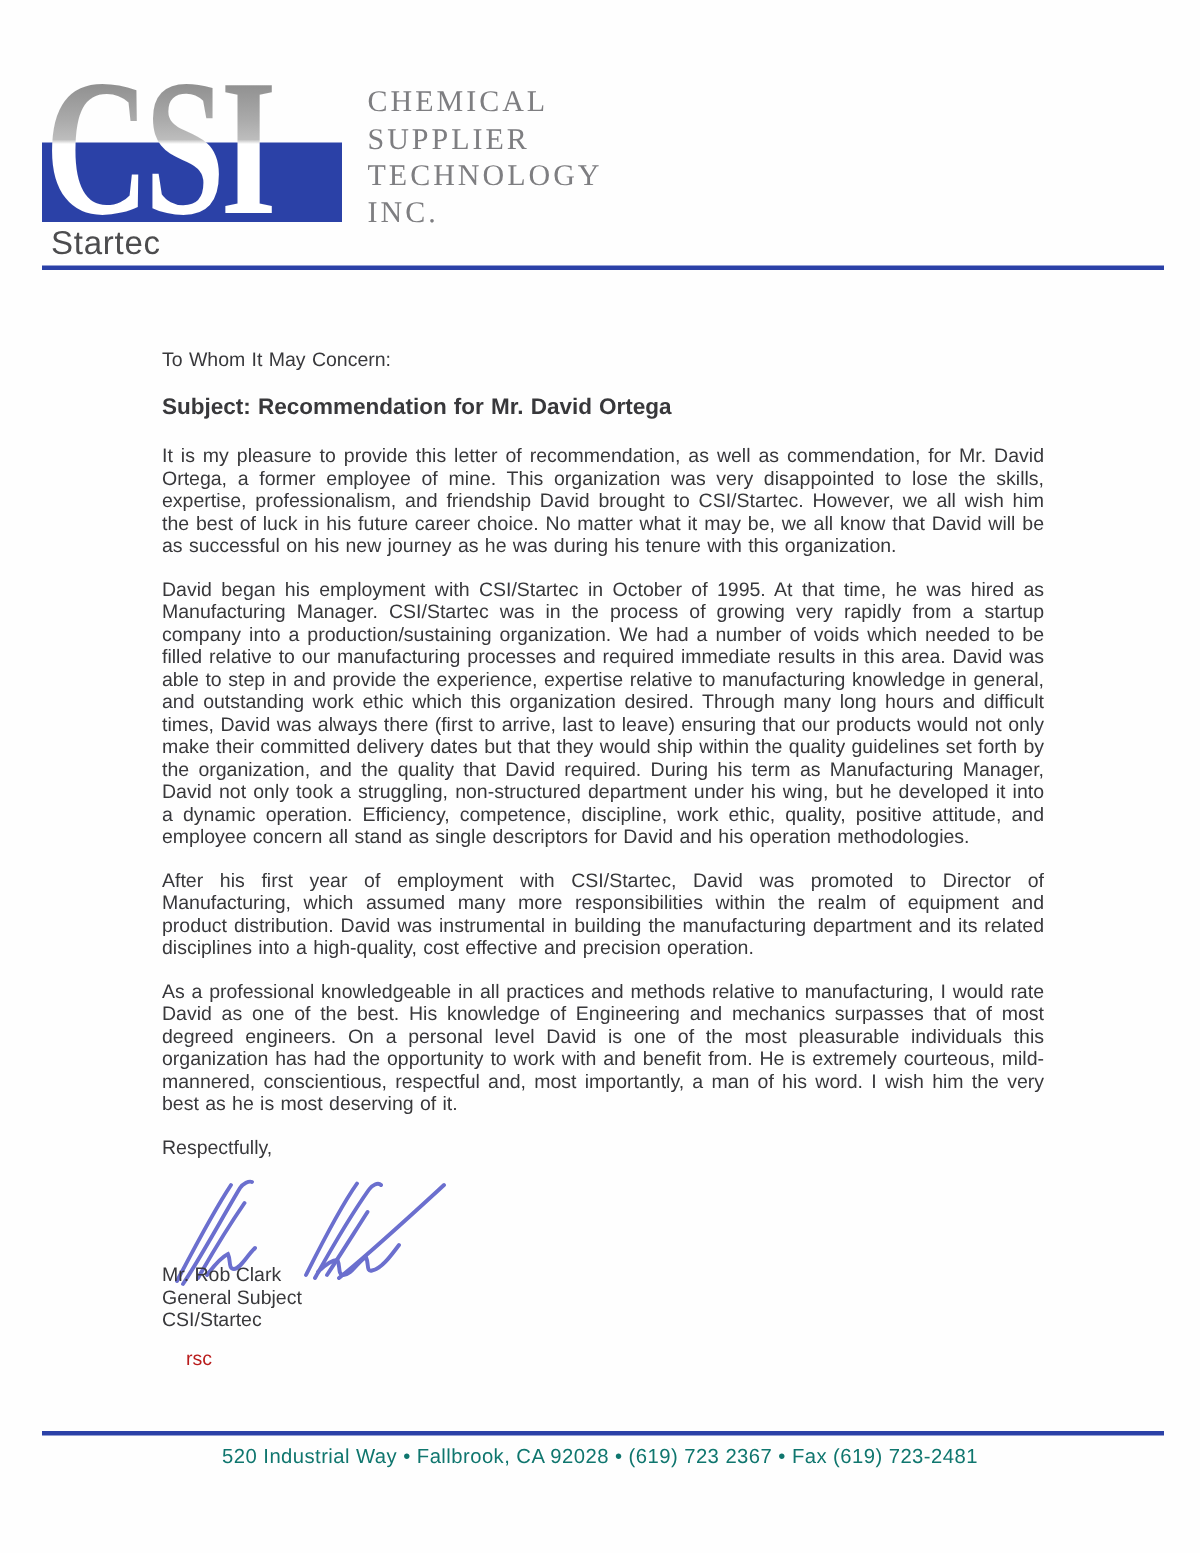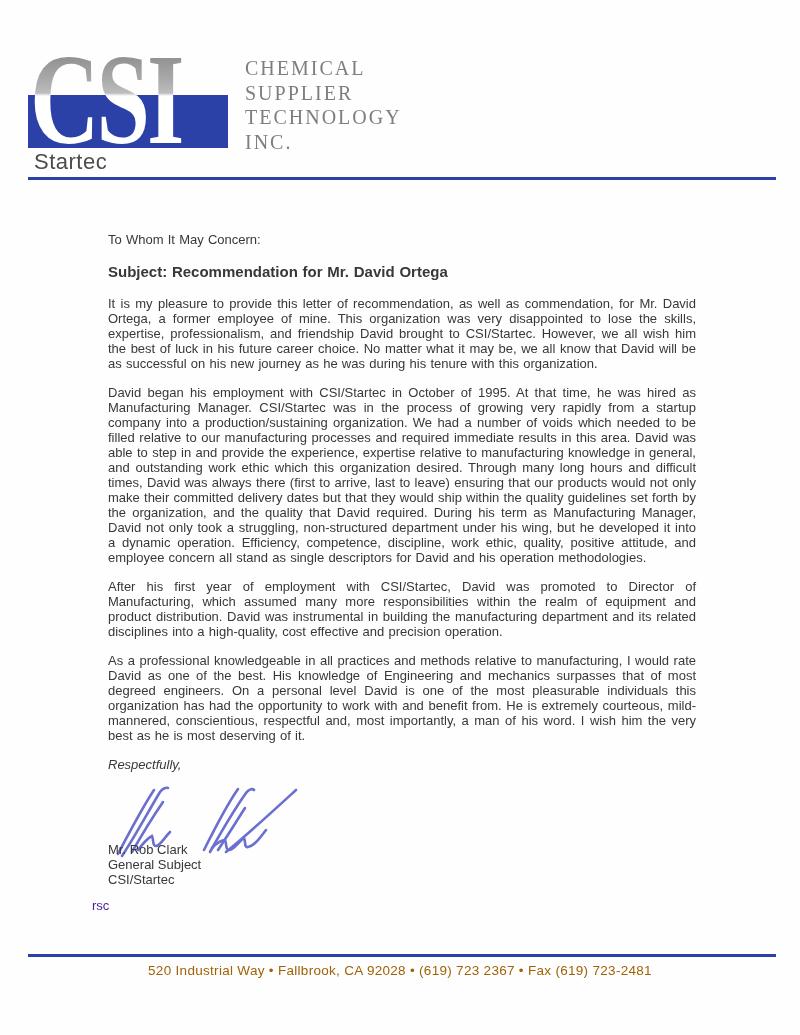--- a/index.html
+++ b/index.html
@@ -42,38 +42,38 @@
     font-size:13px;line-height:15px;color:#38383b;
   }
   .body-col p{
     margin:0 0 14px 0;
     text-align:justify;
     -moz-text-align-last:left;text-align-last:left;
     word-spacing:0.6px;
   }
   .salutation{margin-bottom:17px !important;text-align:left !important;}
   .subject{font-weight:bold;margin-bottom:17px !important;text-align:left !important;font-size:15px;}
-  .closing{text-align:right;font-style:italic;}
+  .closing{text-align:right;}
 
   
   .signature{position:absolute;left:108px;top:780px;width:205px;height:80px;}
   .signer{
     position:absolute;left:108px;top:842px;
     font-size:13px;line-height:15px;color:#38383b;
   }
   .initials{
-    position:absolute;left:92px;top:898px;
-    font-size:13px;color:#4c1d95;
+    position:absolute;left:124px;top:898px;
+    font-size:13px;color:#b91c1c;
   }
 
   
   .footer-rule{position:absolute;left:28px;top:954px;width:748px;height:3px;background:#2b41a7;}
   .footer-text{
     position:absolute;left:0;top:963px;width:800px;
-    text-align:center;font-size:13.5px;color:#a16207;letter-spacing:0.3px;
+    text-align:center;font-size:13.5px;color:#0f766e;letter-spacing:0.3px;
   }
 </style>
 </head>
 <body>
 
 <div class="page">
 
   <div class="logo">
     <div class="logo-bar"></div>
     <div class="logo-text">CSI</div>

